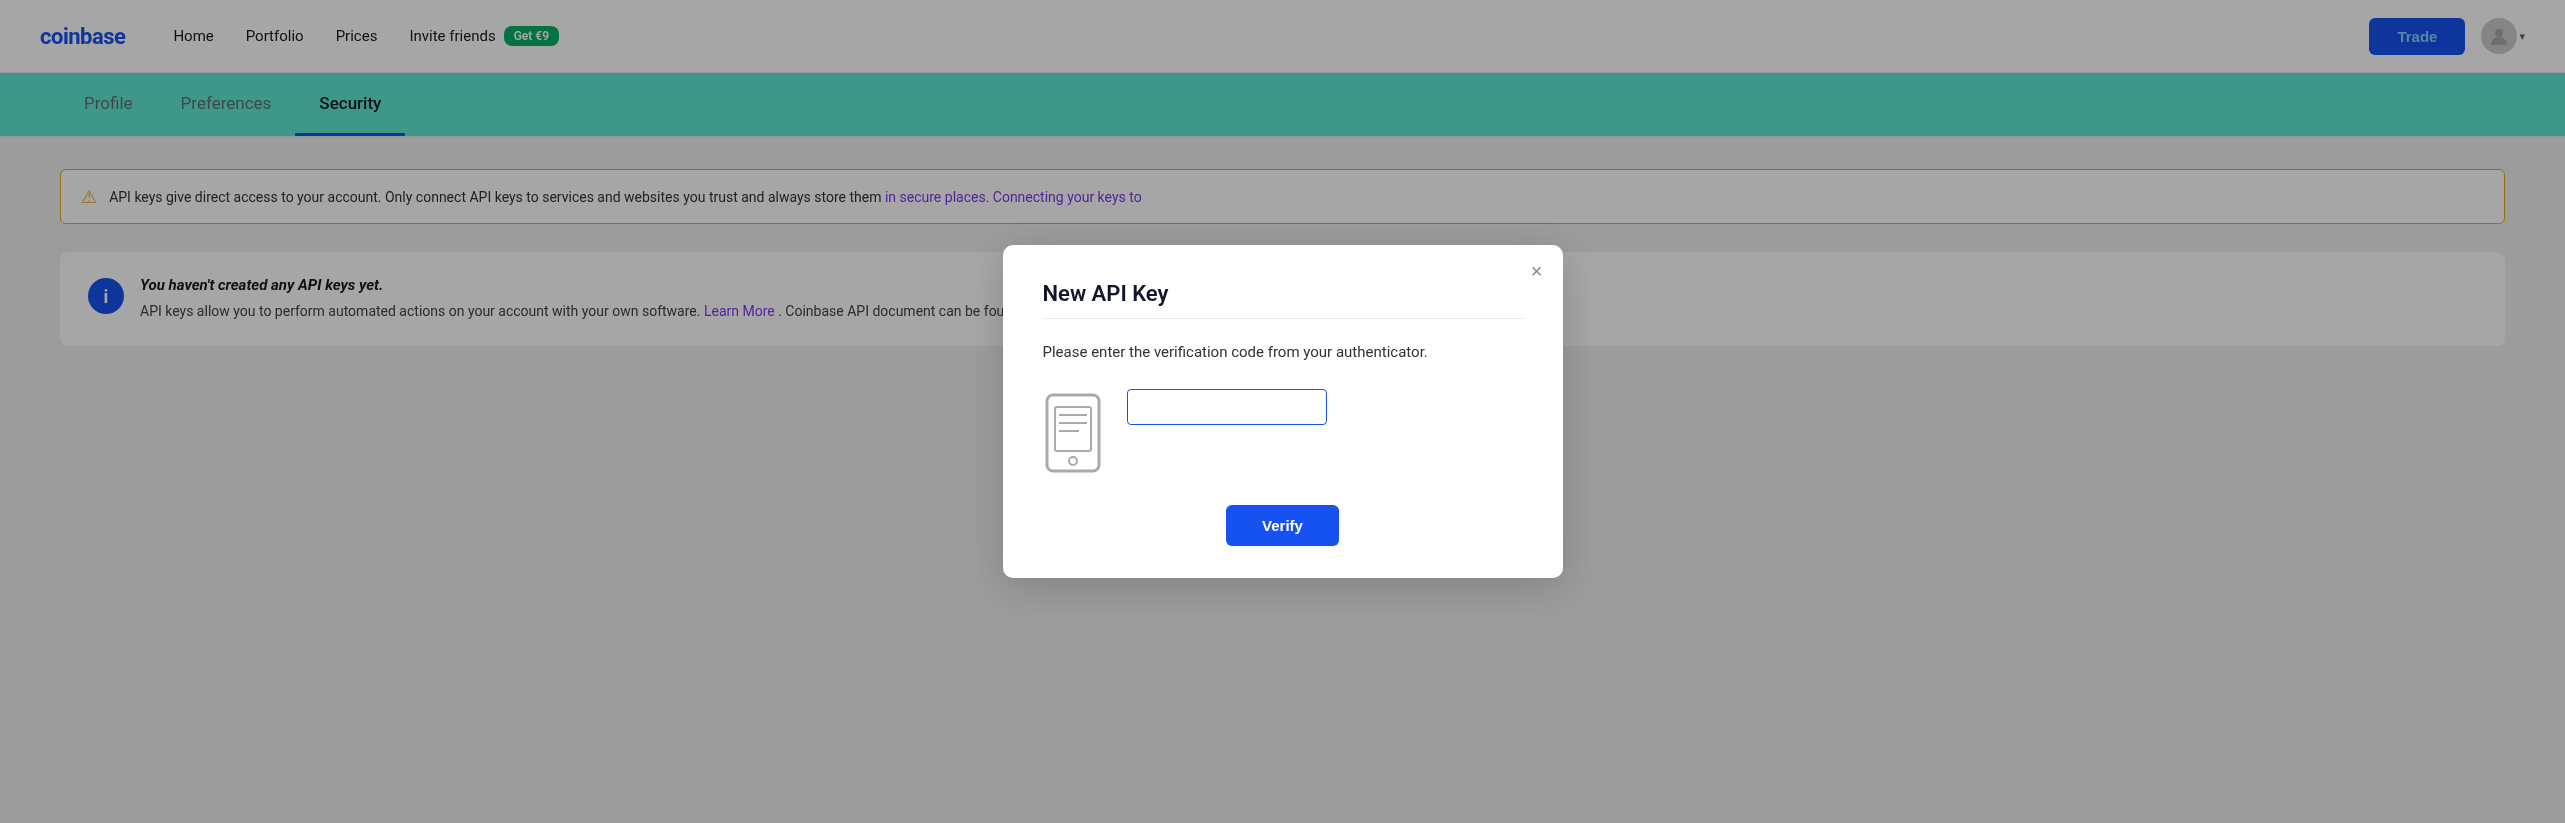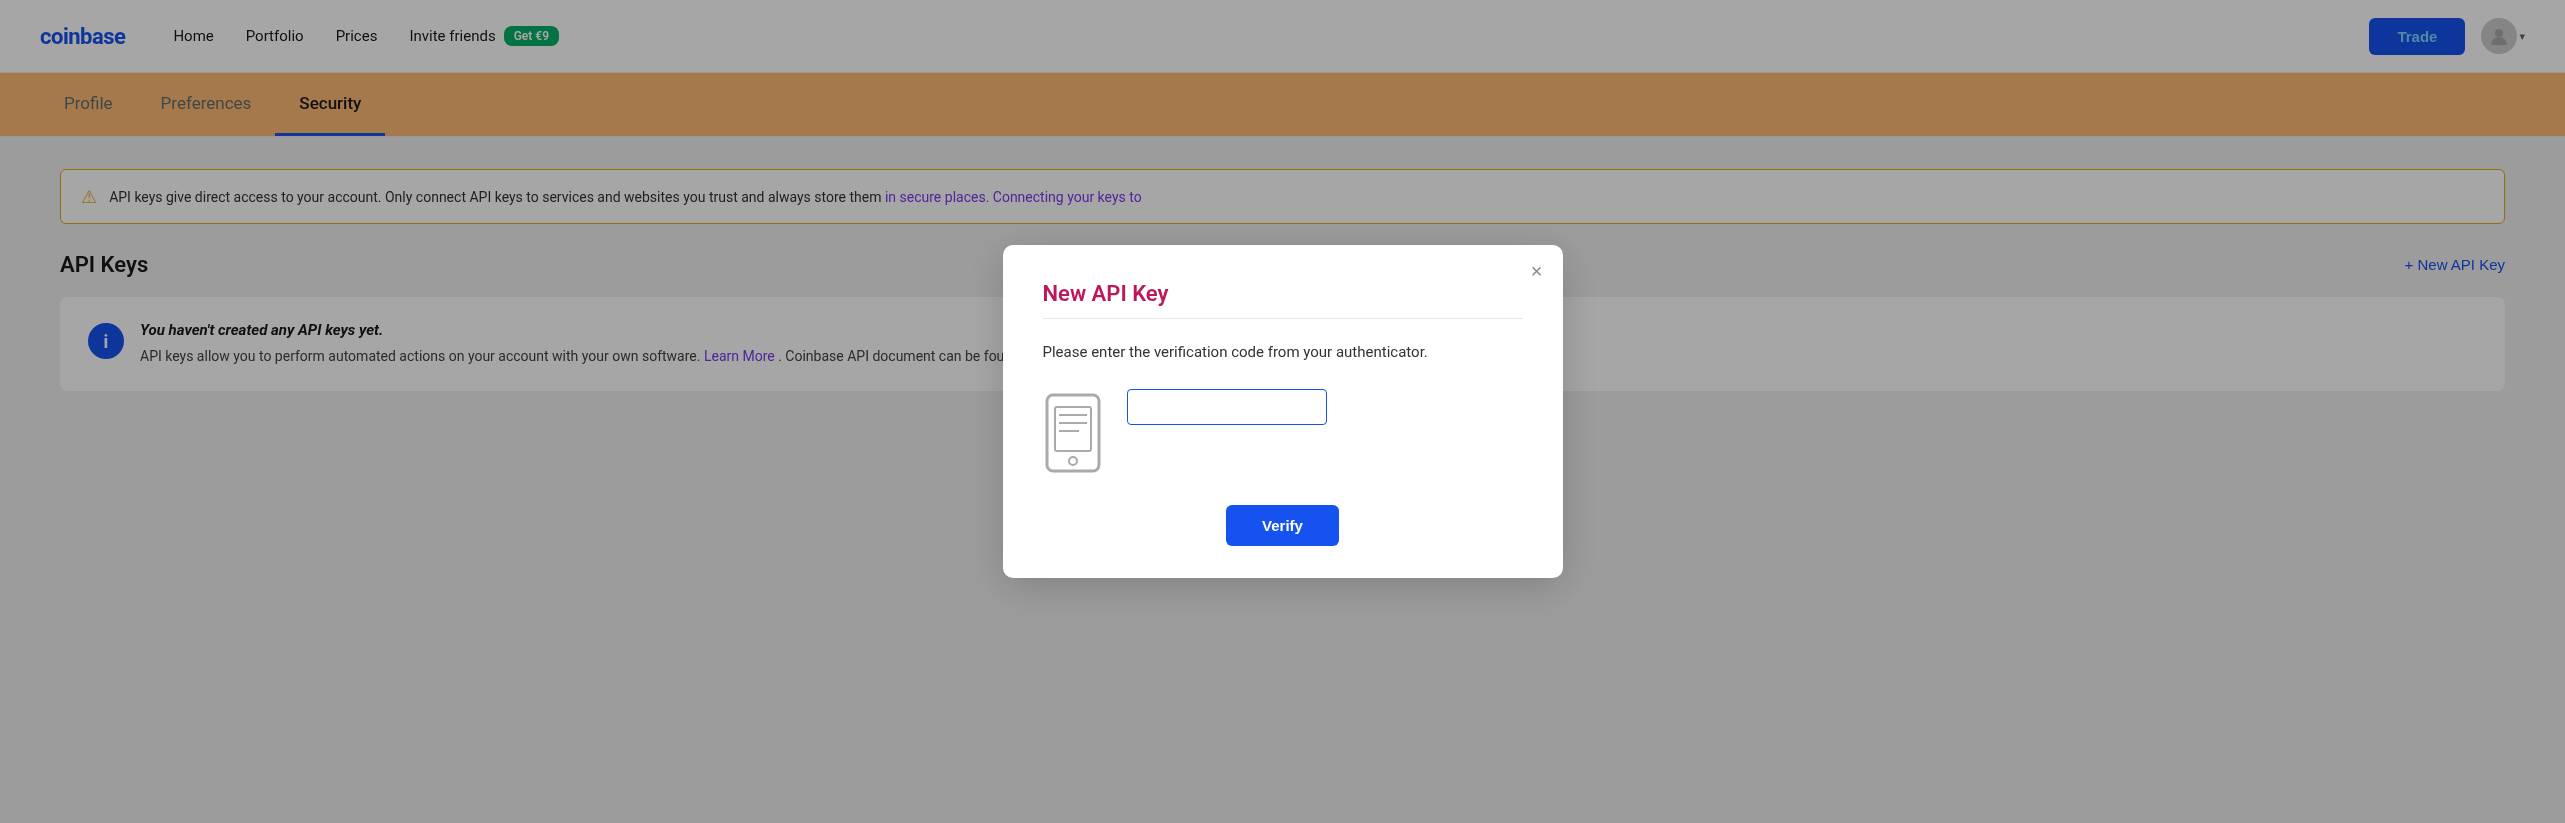--- a/index.html
+++ b/index.html
@@ -96,23 +96,23 @@
 
     
     .page-bg {
       background: #f0f0f0;
       min-height: calc(100vh - 64px);
       padding: 0;
     }
 
     
     .tabs {
-      background: #fdba74;
+      background: #5eead4;
       border-bottom: 1px solid #e8e8e8;
-      padding: 0 40px;
+      padding: 0 60px;
       display: flex;
       align-items: flex-end;
       gap: 0;
     }
     .tab {
       padding: 20px 24px;
       font-size: 17px;
       color: #636e72;
       cursor: pointer;
       border-bottom: 3px solid transparent;
@@ -243,21 +243,21 @@
       background: none;
       border: none;
       font-size: 20px;
       color: #888;
       cursor: pointer;
       line-height: 1;
     }
     .modal-title {
       font-size: 22px;
       font-weight: 600;
-      color: #be185d;
+      color: #0f172a;
       margin-bottom: 12px;
     }
     .modal-divider {
       border: none;
       border-top: 1px solid #e8e8e8;
       margin-bottom: 24px;
     }
     .modal-subtitle {
       font-size: 15px;
       color: #333;
@@ -349,24 +349,20 @@
     <div class="warning-banner">
       <span class="warning-icon">⚠</span>
       <span class="warning-text">
         <span>API keys give direct access to your account. Only connect API keys to services and websites you trust and always store them</span>
         <a class="warning-link">
           <span>in secure places. Connecting your keys to</span>
         </a>
       </span>
     </div>
 
-    <div class="section-header">
-      <h2 class="section-title">API Keys</h2>
-      <button class="new-api-btn">+ New API Key</button>
-    </div>
 
     <div class="info-box">
       <div class="info-icon-circle">i</div>
       <div class="info-text-block">
         <div class="info-heading">You haven't created any API keys yet.</div>
         <div class="info-body">
           <span>API keys allow you to perform automated actions on your account with your own software.</span>
           <a class="info-link">Learn More</a>
           <span>. Coinbase API document can be found</span>
         </div>

